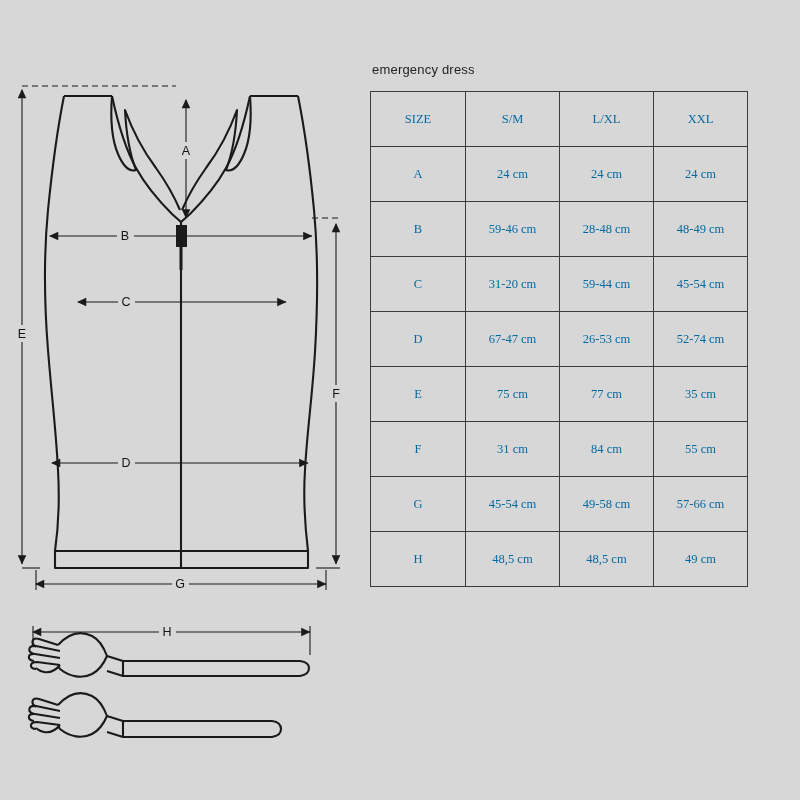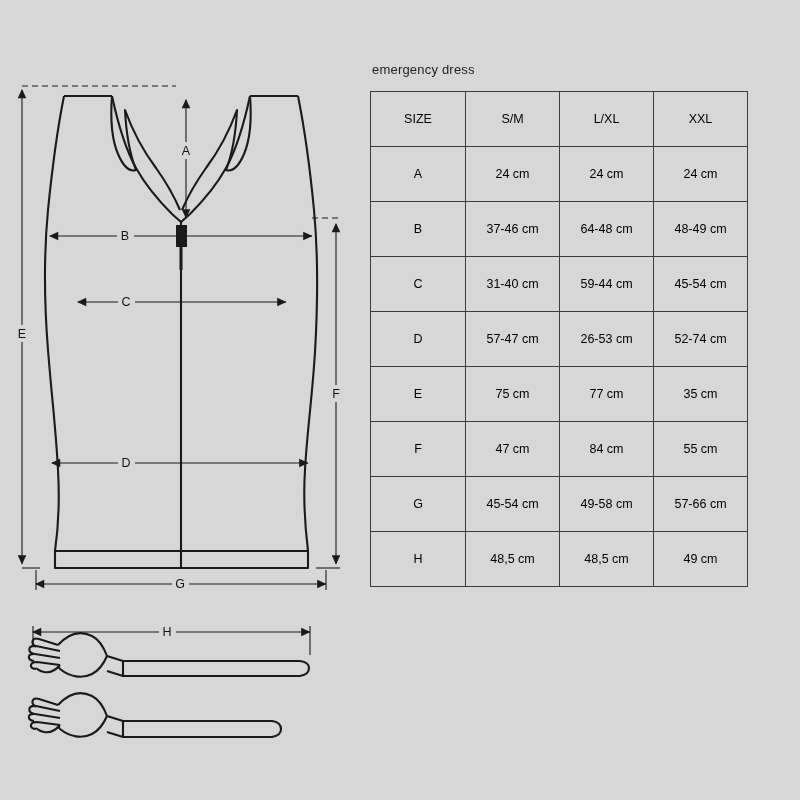--- a/index.html
+++ b/index.html
@@ -50,22 +50,23 @@
     table-layout: fixed;
     background: transparent;
   }
   table.size-table td, table.size-table th {
     border: 1px solid #3b3b3b;
     height: 54px;
     text-align: center;
     vertical-align: middle;
     font-size: 12.5px;
     font-weight: normal;
-    color: #000000;
+    color: #0369a1;
     padding: 0;
+    font-family: Liberation Serif, serif;
   }
   table.size-table th {
     font-size: 12.5px;
   }
   table.size-table col.c0 { width: 95px; }
   table.size-table col.c1 { width: 94px; }
   table.size-table col.c2 { width: 94px; }
   table.size-table col.c3 { width: 94px; }
 
   .lbl {
@@ -257,45 +258,45 @@
       </thead>
       <tbody>
         <tr>
           <td>A</td>
           <td>24 cm</td>
           <td>24 cm</td>
           <td>24 cm</td>
         </tr>
         <tr>
           <td>B</td>
-          <td>37-46 cm</td>
-          <td>64-48 cm</td>
+          <td>59-46 cm</td>
+          <td>28-48 cm</td>
           <td>48-49 cm</td>
         </tr>
         <tr>
           <td>C</td>
-          <td>31-40 cm</td>
+          <td>31-20 cm</td>
           <td>59-44 cm</td>
           <td>45-54 cm</td>
         </tr>
         <tr>
           <td>D</td>
-          <td>57-47 cm</td>
+          <td>67-47 cm</td>
           <td>26-53 cm</td>
           <td>52-74 cm</td>
         </tr>
         <tr>
           <td>E</td>
           <td>75 cm</td>
           <td>77 cm</td>
           <td>35 cm</td>
         </tr>
         <tr>
           <td>F</td>
-          <td>47 cm</td>
+          <td>31 cm</td>
           <td>84 cm</td>
           <td>55 cm</td>
         </tr>
         <tr>
           <td>G</td>
           <td>45-54 cm</td>
           <td>49-58 cm</td>
           <td>57-66 cm</td>
         </tr>
         <tr>

